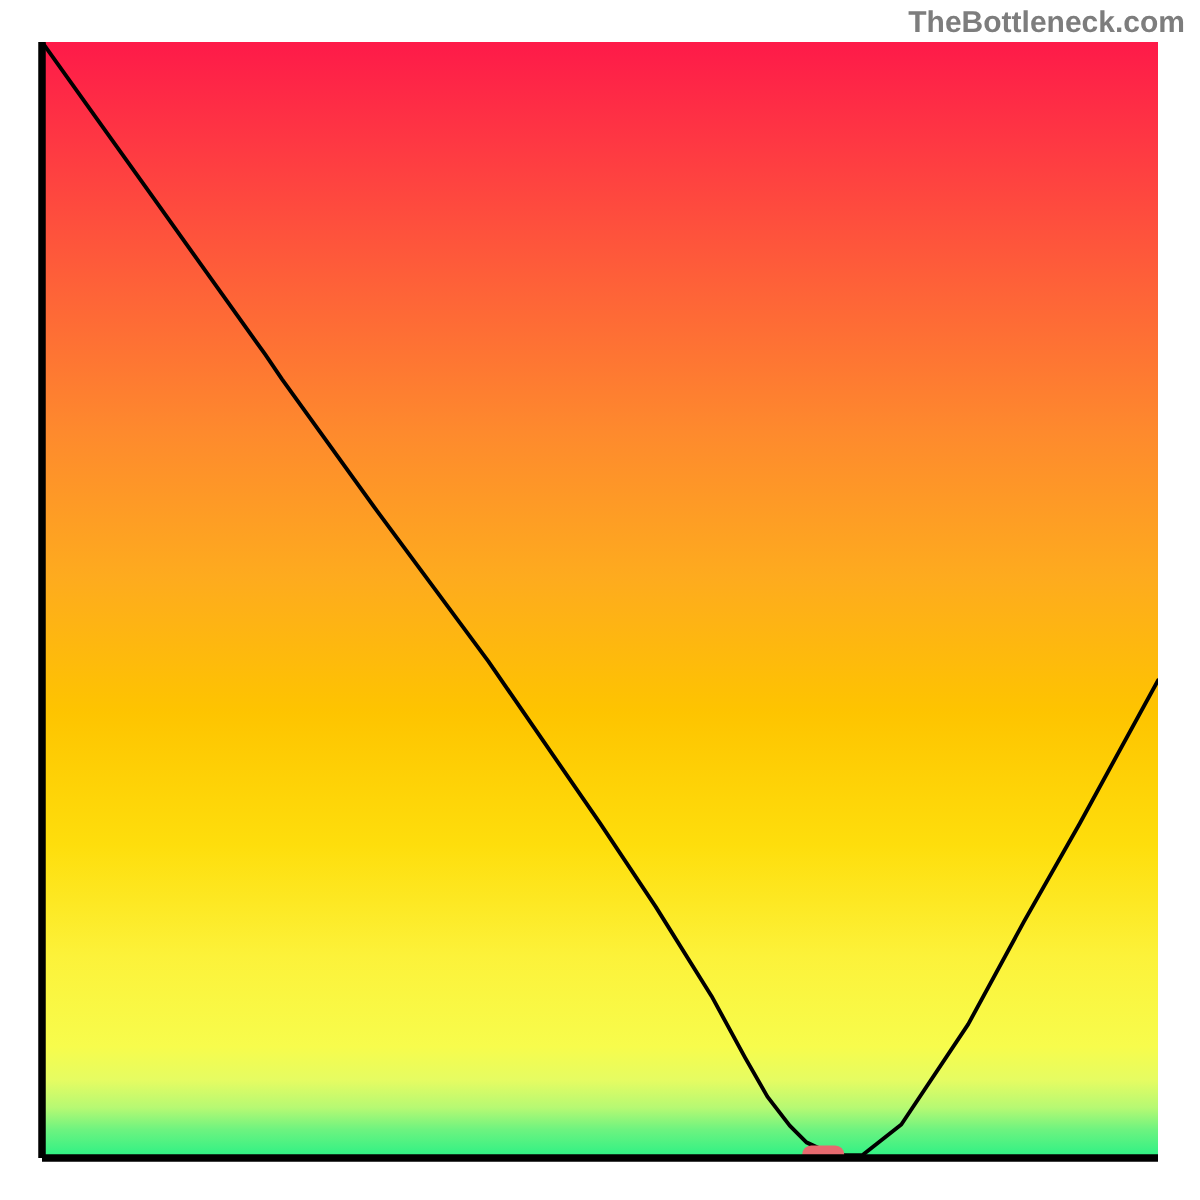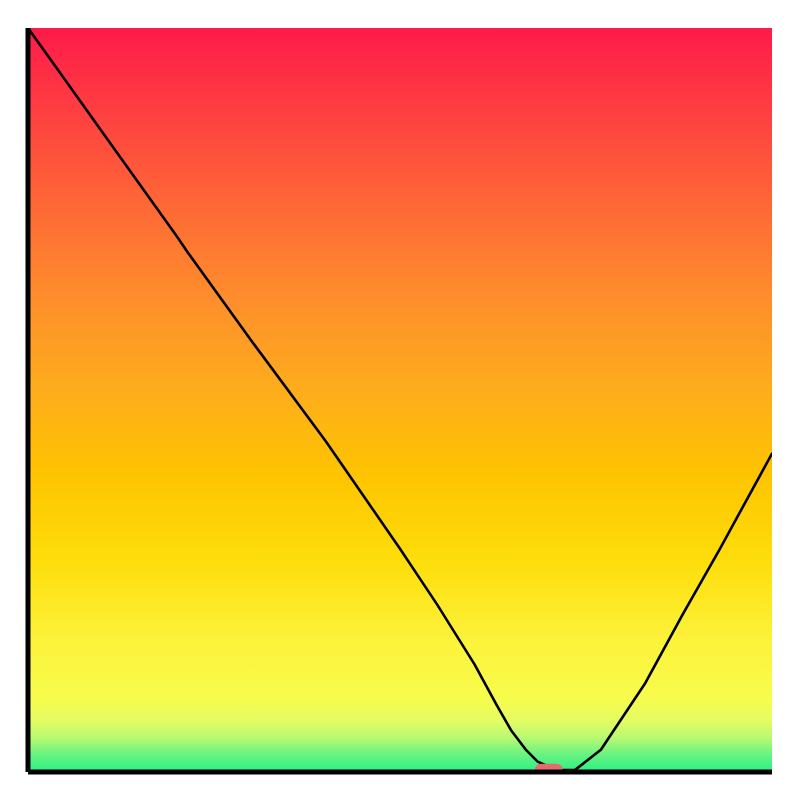--- a/index.html
+++ b/index.html
@@ -37,20 +37,21 @@
     left: 0;
     top: 0;
     z-index: 20;
   }
 </style>
 </head>
 <body>
 
 <div class="container">
 
+  <div class="watermark">TheBottleneck.com</div>
 
   <div class="gradient-area">
     <svg width="744" height="744" viewBox="0 0 744 744">
       <defs>
         <linearGradient id="bg-grad" x1="0" y1="0" x2="0" y2="1">
           <stop offset="0%" stop-color="#fe1a49"></stop>
           <stop offset="10%" stop-color="#fe3b42"></stop>
           <stop offset="22%" stop-color="#fe6238"></stop>
           <stop offset="35%" stop-color="#fe8a2d"></stop>
           <stop offset="48%" stop-color="#feab1e"></stop>

